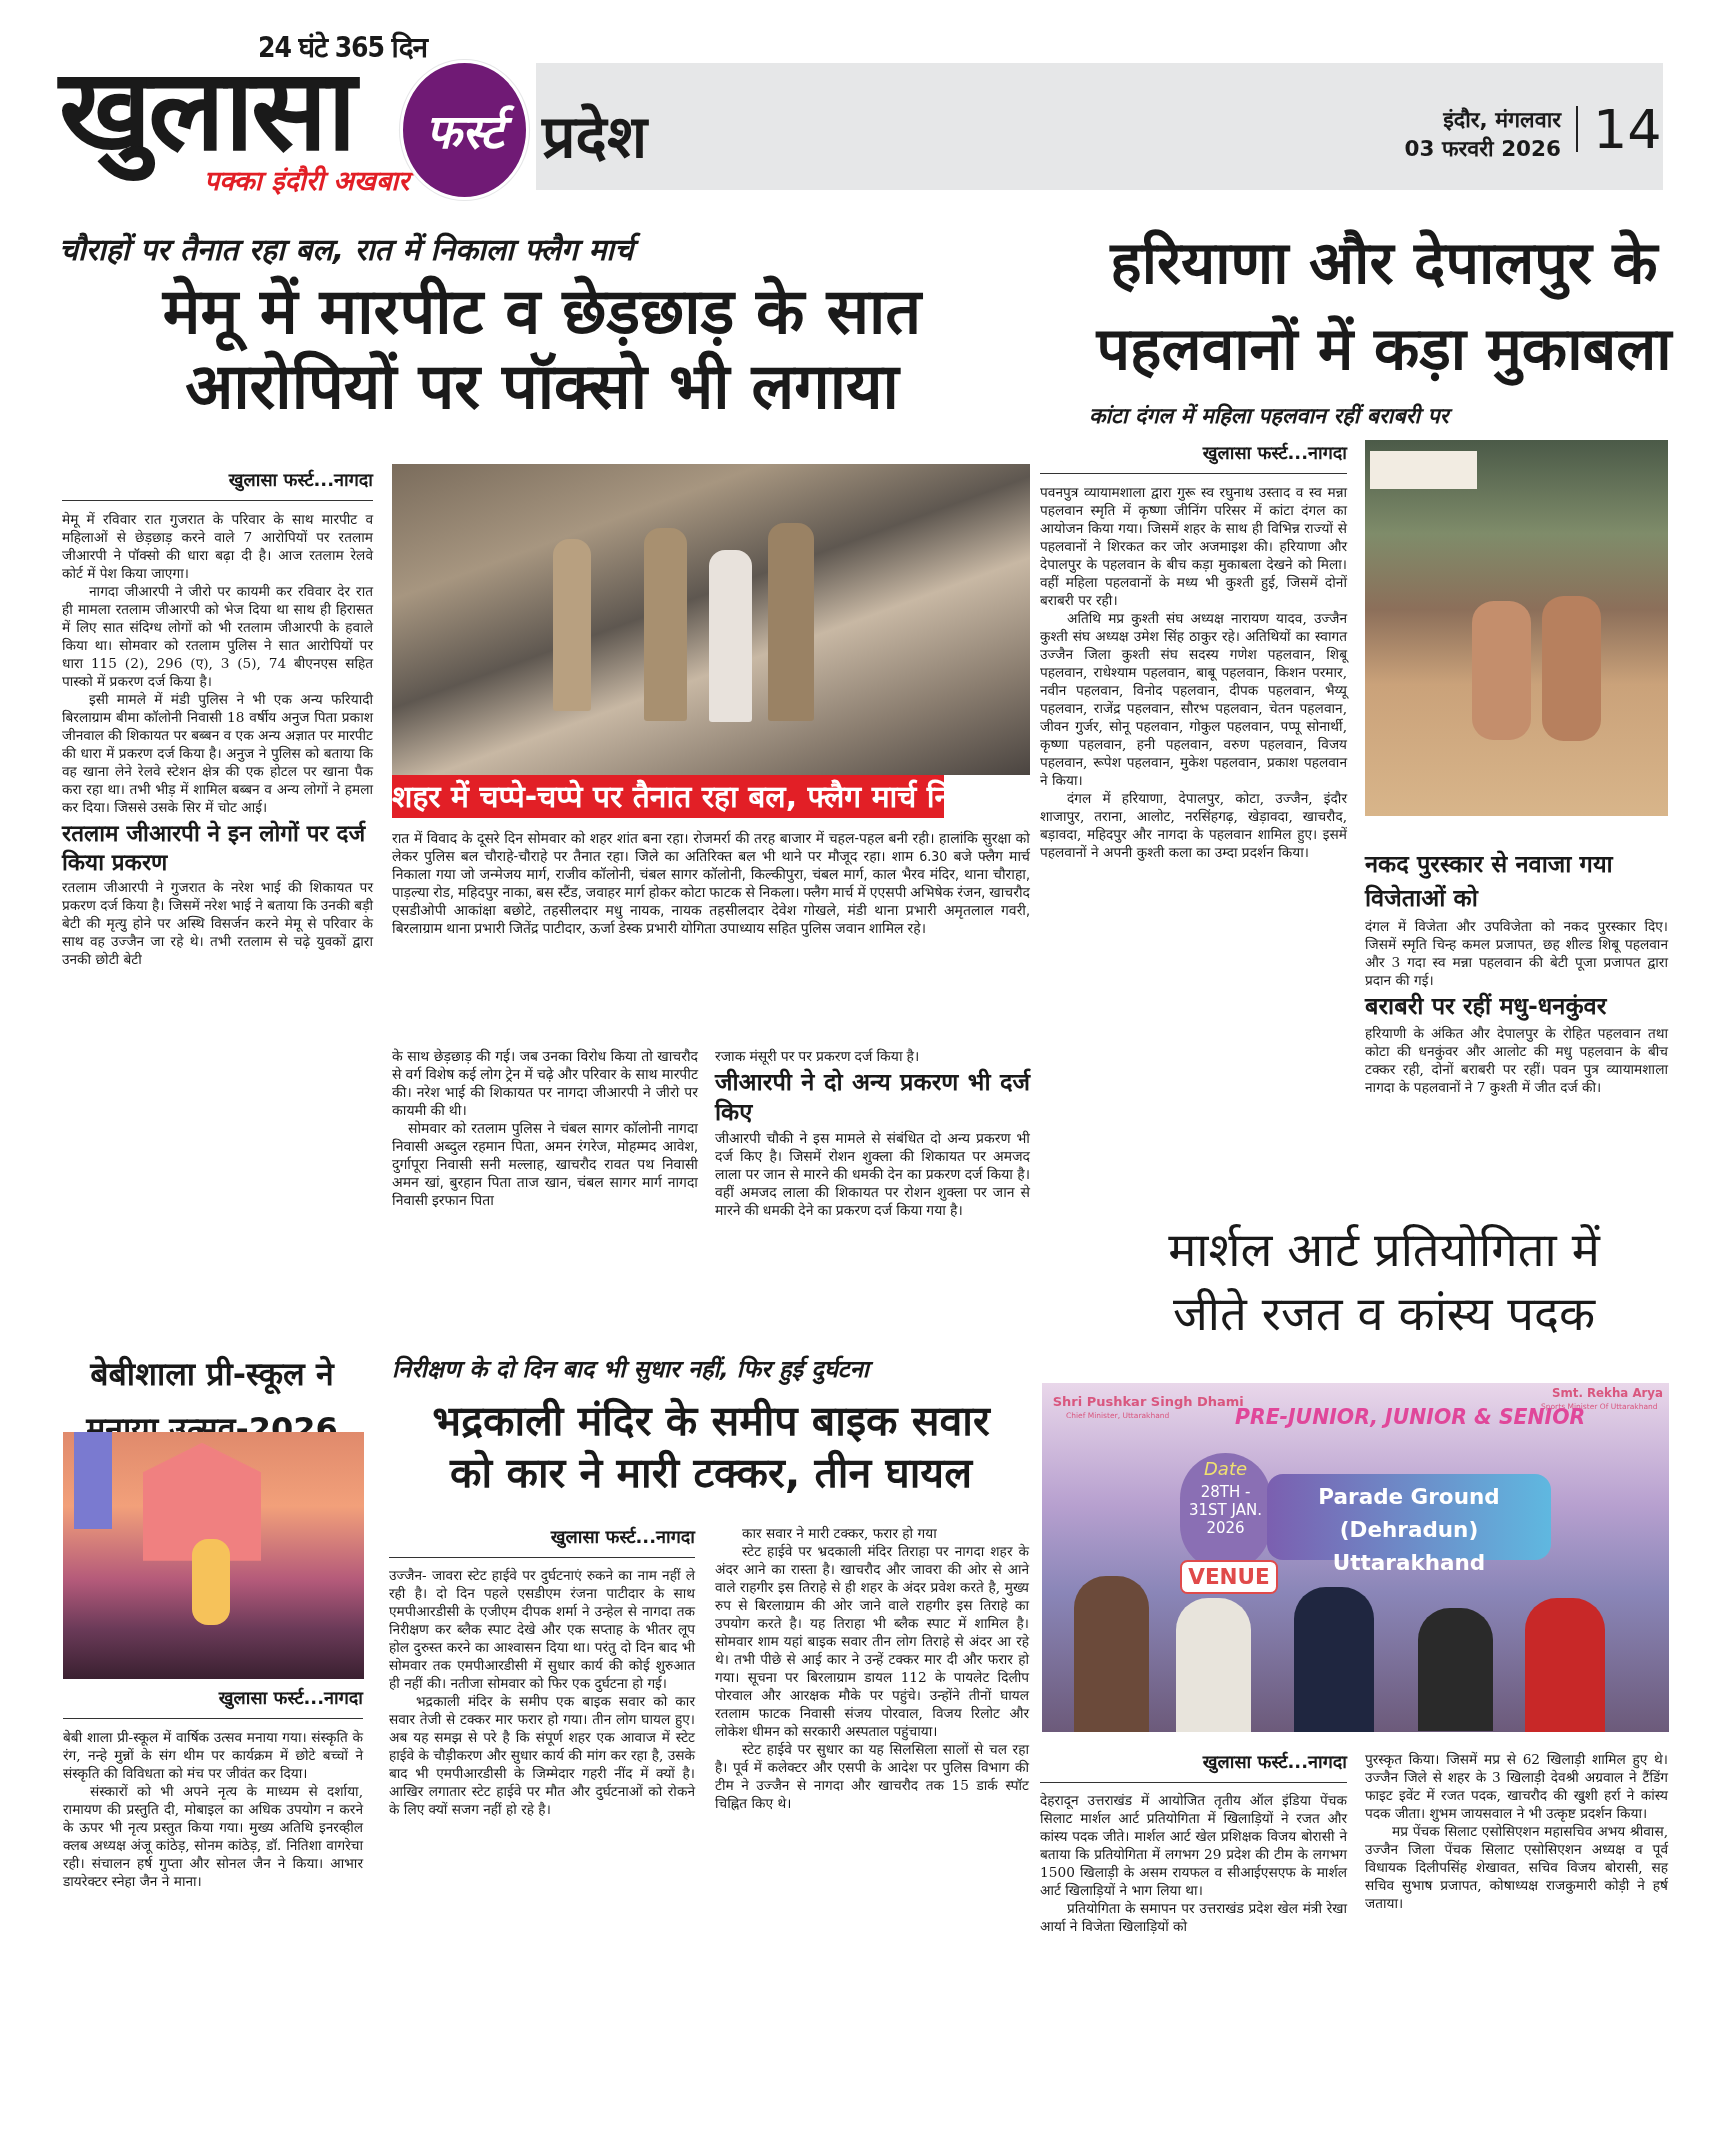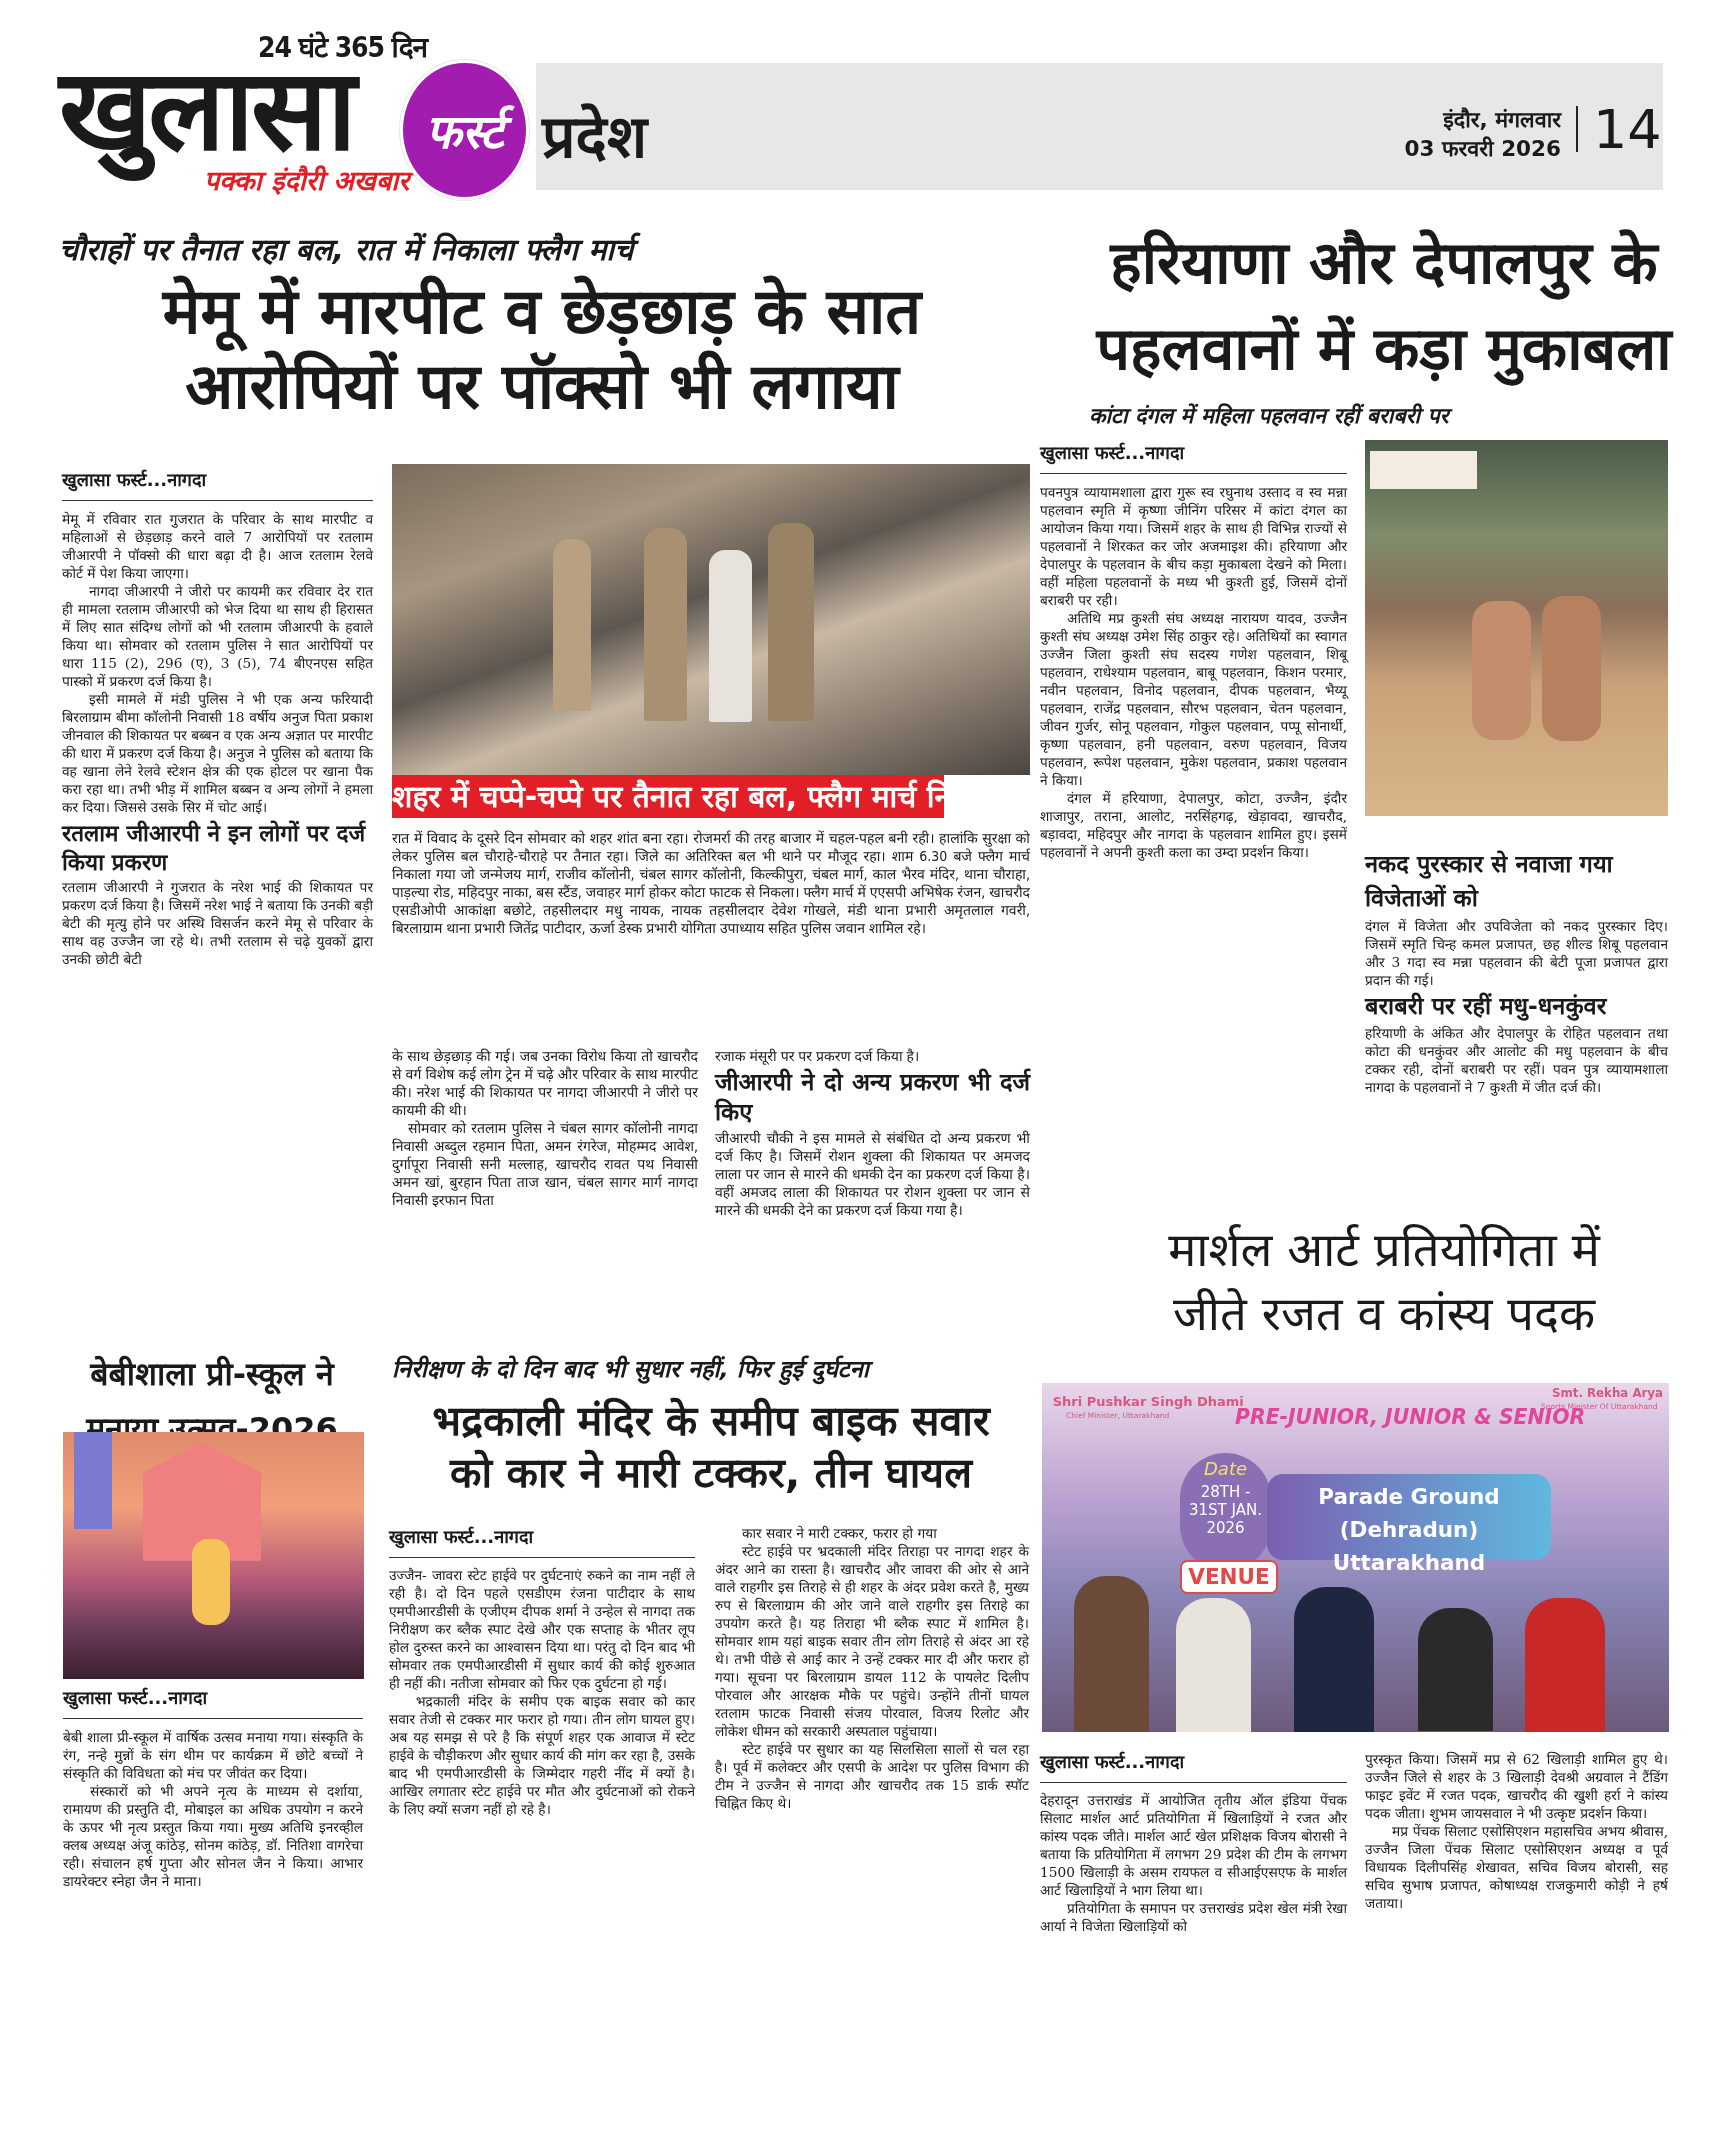--- a/index.html
+++ b/index.html
@@ -3,29 +3,29 @@
 <meta charset="utf-8">
 <style>
   html,body{margin:0;padding:0;background:#fff;}
   body{width:1730px;height:2129px;position:relative;overflow:hidden;font-family:"DejaVu Sans",sans-serif;color:#1a1a1a;}
   .abs{position:absolute;}
   
   .mast-band{left:536px;top:63px;width:1127px;height:127px;background:#e6e7e8;}
   .logo-tag{left:258px;top:27px;font-size:28px;font-weight:bold;font-family:"DejaVu Sans Condensed","DejaVu Sans",sans-serif;letter-spacing:-1.1px;}
   .logo-main{left:59px;top:54px;font-size:113px;font-weight:bold;line-height:1;letter-spacing:-3.2px;}
   .logo-sub{left:204px;top:161px;font-size:27px;color:#e21f26;font-style:italic;font-weight:bold;}
-  .logo-circle{left:400px;top:60px;width:123px;height:134px;border-radius:50%;background:#a21caf;border:3.2px solid #fff;box-shadow:0 0 0 1.1px #e6e7e8;display:flex;align-items:center;justify-content:center;color:#fff;font-size:47px;font-weight:bold;font-style:italic;}
+  .logo-circle{left:400px;top:60px;width:123px;height:134px;border-radius:50%;background:#701a75;border:3.2px solid #fff;box-shadow:0 0 0 1.1px #e6e7e8;display:flex;align-items:center;justify-content:center;color:#fff;font-size:47px;font-weight:bold;font-style:italic;}
   .section{left:542px;top:94px;font-size:59px;font-weight:bold;}
   .dateline{left:1384px;top:105px;text-align:right;width:177px;font-size:21.5px;font-weight:bold;line-height:1.35;}
   .date-sep{left:1576px;top:106px;width:1.6px;height:46px;background:#222;}
   .pageno{left:1593px;top:98px;font-size:54px;}
   
   .kicker{font-weight:bold;text-align:left;font-style:italic;}
   .headline{font-weight:bold;text-align:center;line-height:1.12;}
-  .byline{font-weight:bold;text-align:left;font-size:18px;padding-bottom:8.6px;border-bottom:1.1px solid #333;}
+  .byline{font-weight:bold;text-align:right;font-size:18px;padding-bottom:8.6px;border-bottom:1.1px solid #333;}
   .body{font-family:"DejaVu Serif",serif;font-size:13.7px;line-height:18px;text-align:justify;}
   .body p{margin:0;text-indent:27px;}
   .body p.ni{text-indent:0;}
   .subhead{font-weight:bold;font-size:22.5px;line-height:1.25;margin:3.2px 0 2.1px;}
   .cbody{font-family:"DejaVu Sans Condensed","DejaVu Sans",sans-serif;font-size:14px;line-height:18px;text-align:justify;}
   .cbody p{margin:0;text-indent:16px;}
   .cbody p.ni{text-indent:0;}
   .caption-bar{background:#e21f26;color:#fff;font-weight:bold;font-size:30px;text-align:center;line-height:43px;white-space:nowrap;overflow:hidden;}
   .photo{overflow:hidden;}
 </style>

